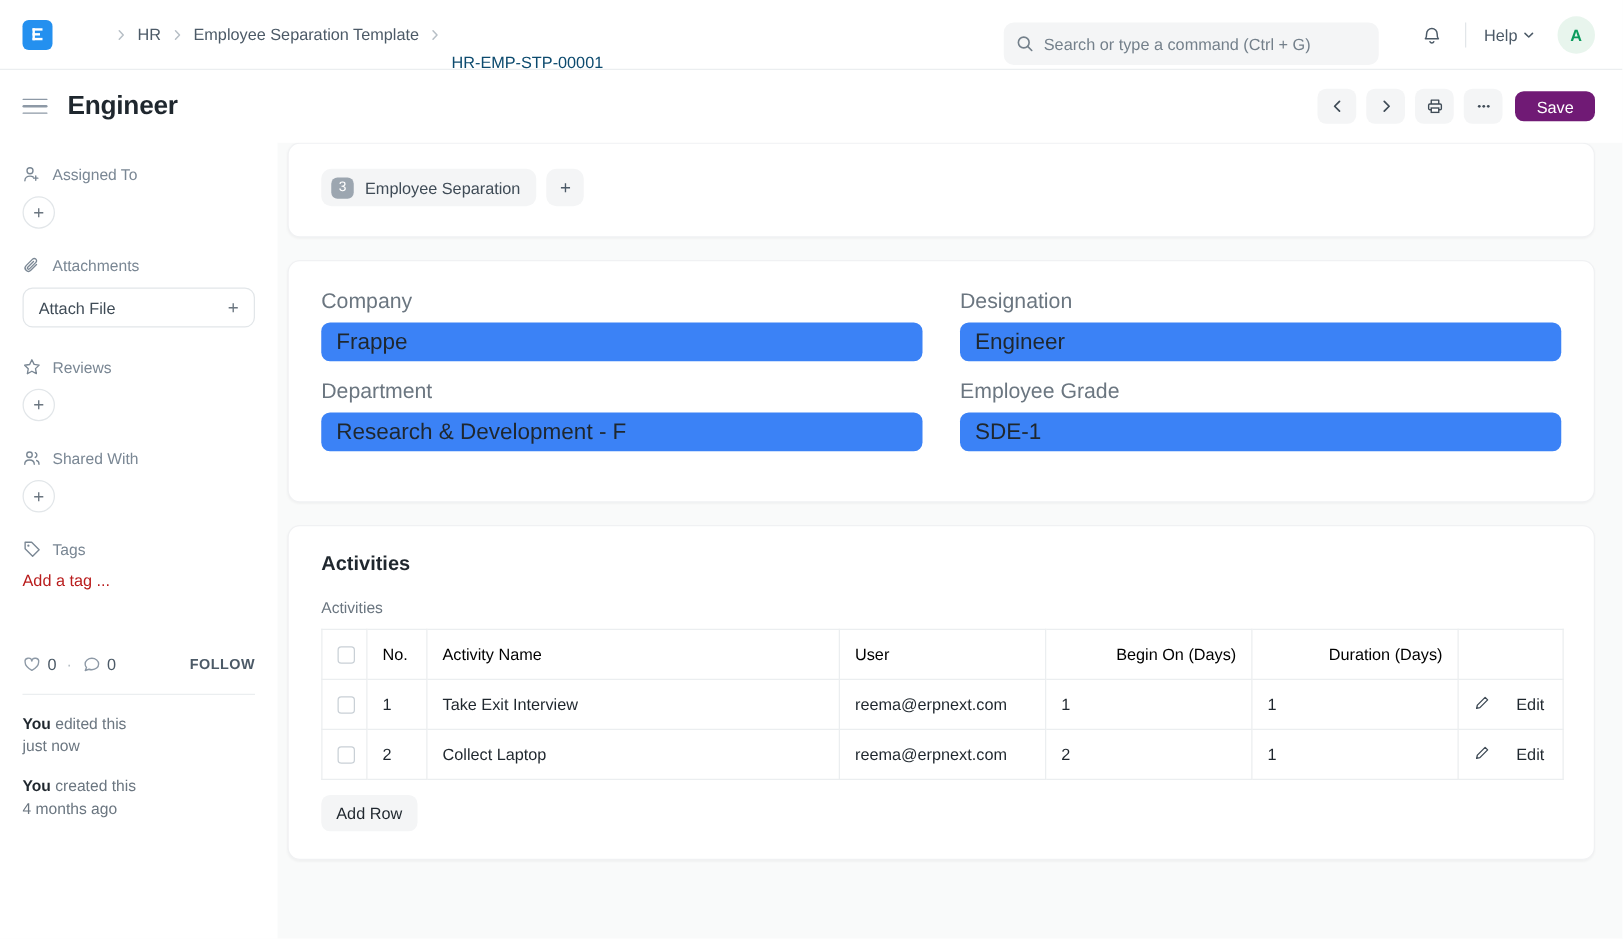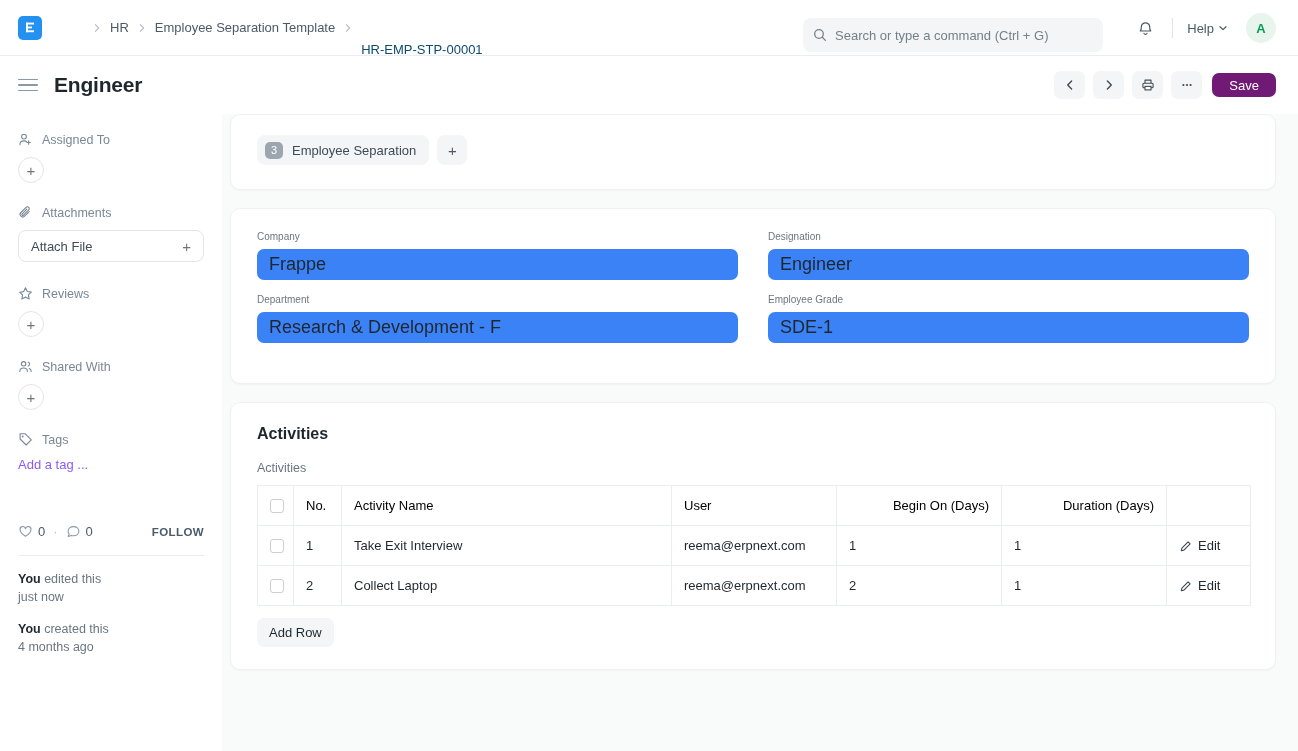--- a/index.html
+++ b/index.html
@@ -132,21 +132,21 @@
   }
   .attach-btn {
     width: 100%; height: 32px; border: 1px solid #e2e6e9;
     border-radius: 8px; background: #fff;
     display: flex; align-items: center; justify-content: space-between;
     padding: 0 12px; font-size: 13px; color: #3f4b56;
     cursor: pointer; margin-bottom: 24px;
   }
   .attach-btn .p { color: #6b7680; font-size: 15px; }
   .tag-add {
-    font-size: 13px; color: #8b5cf6; cursor: pointer;
+    font-size: 13px; color: #b91c1c; cursor: pointer;
     margin-bottom: 24px;
   }
   .social-row {
     display: flex; align-items: center;
     font-size: 13px; color: #4c5a67;
     margin-top: 52px; margin-bottom: 16px;
   }
   .social-item { display: flex; align-items: center; gap: 5px; cursor: pointer; }
   .dot-sep { margin: 0 8px; color: #b7bfc6; }
   .follow {
@@ -189,21 +189,21 @@
     display: flex; align-items: center; justify-content: center;
     color: #4c5a67; font-size: 15px; cursor: pointer;
   }
 
   .form-card { padding: 22px 26px 26px 26px; }
   .form-grid {
     display: grid; grid-template-columns: 1fr 1fr;
     column-gap: 30px; row-gap: 0px;
   }
   .field { margin-bottom: 14px; }
-  .field-label { font-size: 10px; color: #6b7680; margin-bottom: 7px; }
+  .field-label { font-size: 17px; color: #6b7680; margin-bottom: 7px; }
   .field-input {
     width: 100%; height: 31px; border-radius: 7px;
     background: #3b82f6; border: none;
     font-family: "Liberation Sans", sans-serif;
     font-size: 18px; color: #1f272e;
     padding: 0 12px; outline: none;
   }
 
   .act-card { padding: 22px 26px 22px 26px; }
   .act-title { font-size: 16px; font-weight: 700; color: #1f272e; margin-bottom: 18px; }
@@ -224,21 +224,21 @@
   .c-num   { width: 165px; text-align: right !important; }
   .c-edit  { width: 84px; }
   td.bold-name { font-weight: 700; }
   td.num { text-align: right; }
   .cbox {
     width: 14px; height: 14px; border: 1px solid #c9d0d6;
     border-radius: 3px; background: #fff; display: inline-block;
     cursor: pointer; vertical-align: middle;
   }
   .edit-link {
-    display: flex; align-items: flex-end; gap: 6px;
+    display: flex; align-items: flex-start; gap: 21px;
     font-size: 13px; color: #1f272e; cursor: pointer;
   }
   .add-row-btn {
     margin-top: 12px; height: 29px; padding: 0 12px;
     border-radius: 7px; background: #f4f5f6; border: none;
     font-size: 13px; color: #1f272e; cursor: pointer;
     font-family: "Liberation Sans", sans-serif;
   }
 </style>
 </head>

